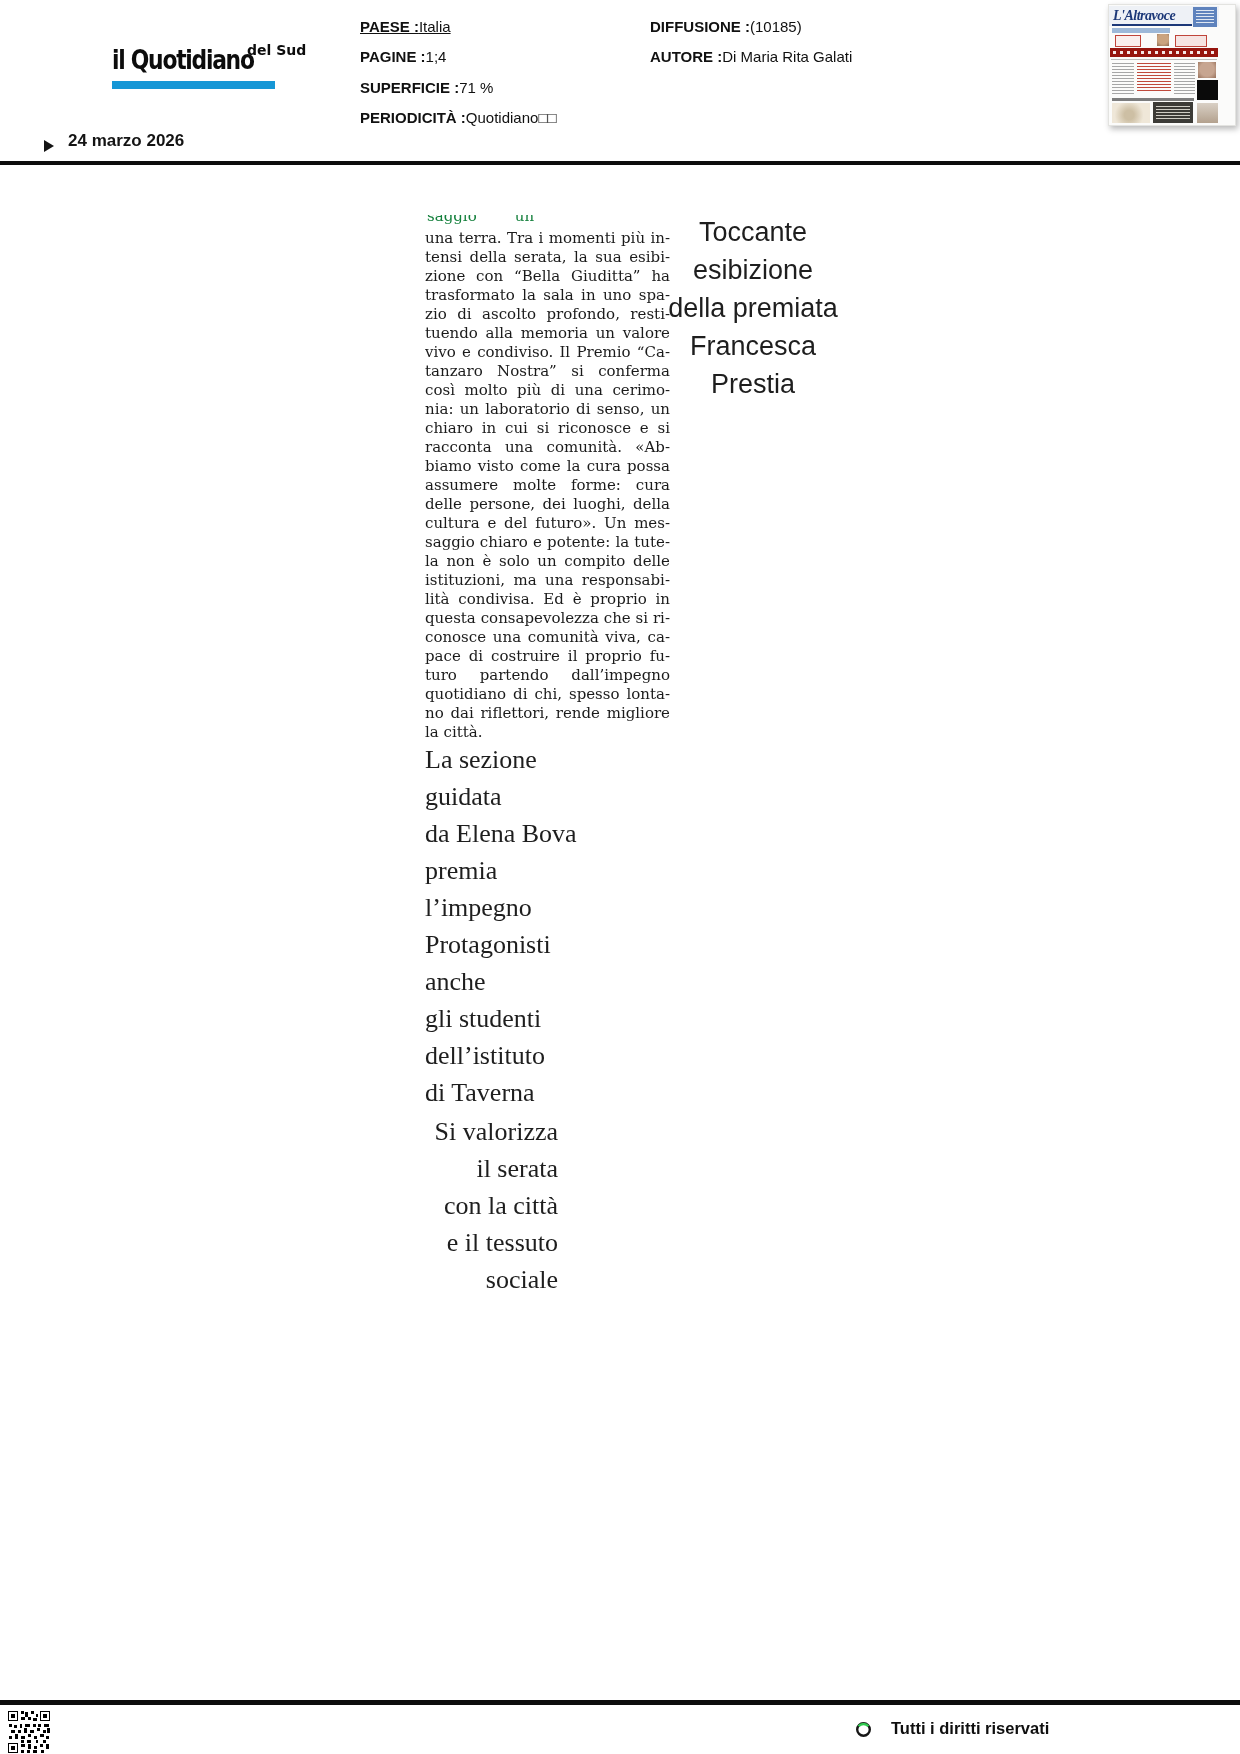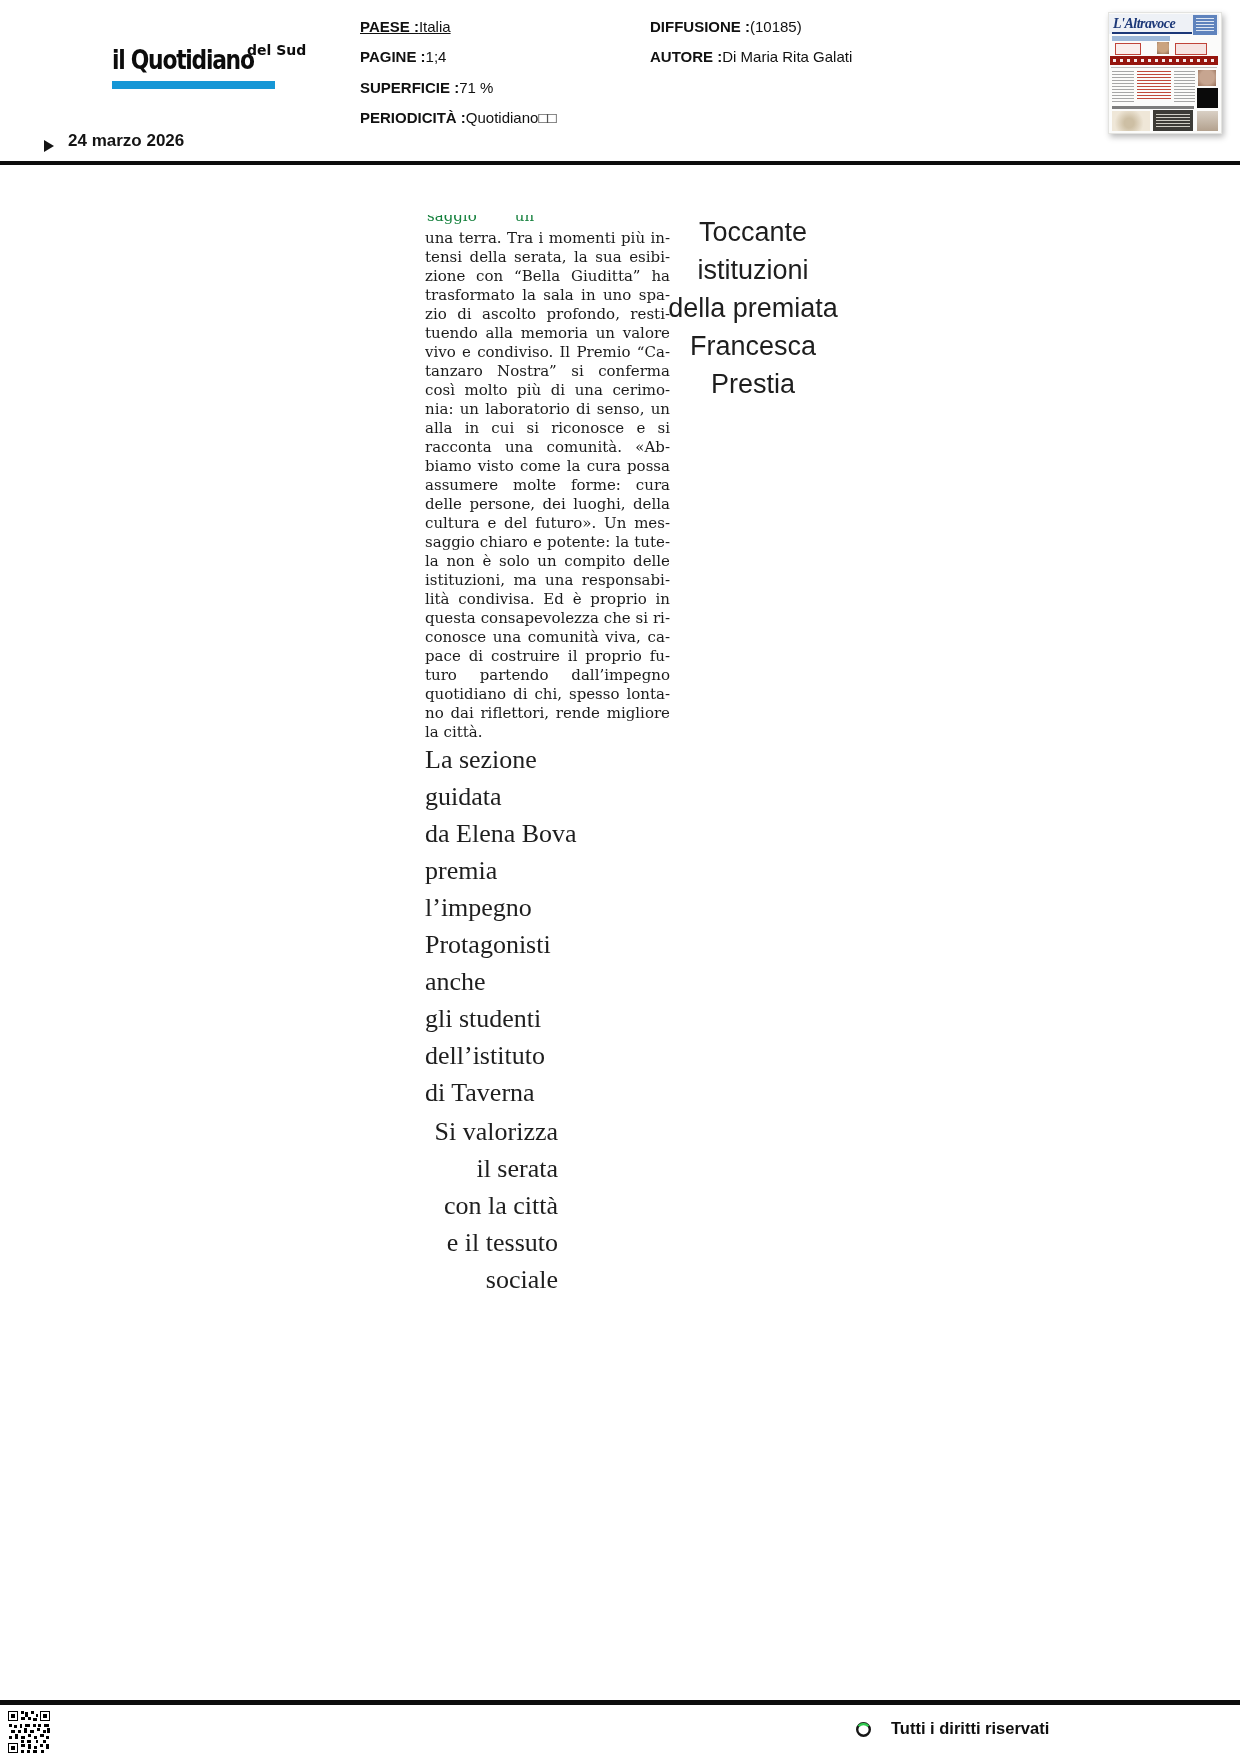--- a/index.html
+++ b/index.html
@@ -35,23 +35,24 @@
     position:absolute; left:44px; top:140px; width:0; height:0;
     border-left:10px solid #141414; border-top:6px solid transparent; border-bottom:6px solid transparent;
   }
   .date-text { position:absolute; left:68px; top:131px; font-size:17px; font-weight:bold; color:#141414; }
 
   .rule-top { position:absolute; left:0; top:161px; width:1240px; height:4px; background:#0d0d0d; }
   .rule-bottom { position:absolute; left:0; top:1700px; width:1240px; height:5px; background:#0d0d0d; }
 
   
   .thumb {
-    position:absolute; left:1108px; top:12px; width:112px; height:120px;
+    position:absolute; left:1108px; top:4px; width:112px; height:120px;
     background:#fbfbfa; border:1px solid #e3e3e0;
     box-shadow:2px 3px 6px rgba(0,0,0,.28);
+    padding-left:14px;
   }
   .thumb * { position:absolute; }
   .th-masthead-band { left:0; top:1px; width:110px; height:20px; background:#eef1f6; }
   .th-masthead {
     left:4px; top:3px; font-family:"Liberation Serif", serif; font-style:italic; font-weight:bold;
     font-size:14px; color:#1c3878; letter-spacing:-0.5px; white-space:nowrap;
   }
   .th-masthead-line { left:3px; top:19px; width:80px; height:2px; background:#1c3878; }
   .th-promo { left:84px; top:2px; width:24px; height:20px; background:#5f83bd; }
   .th-promo i { left:3px; top:3px; width:18px; height:14px; background:repeating-linear-gradient(#dfe7f2 0 1px, transparent 1px 3px); display:block; }
@@ -162,42 +163,42 @@
   <div class="jline">una terra. Tra i momenti più in-</div>
   <div class="jline">tensi della serata, la sua esibi-</div>
   <div class="jline">zione con “Bella Giuditta” ha</div>
   <div class="jline">trasformato la sala in uno spa-</div>
   <div class="jline">zio di ascolto profondo, resti-</div>
   <div class="jline">tuendo alla memoria un valore</div>
   <div class="jline">vivo e condiviso. Il Premio “Ca-</div>
   <div class="jline">tanzaro Nostra” si conferma</div>
   <div class="jline">così molto più di una cerimo-</div>
   <div class="jline">nia: un laboratorio di senso, un</div>
-  <div class="jline">alla in cui si riconosce e si</div>
+  <div class="jline">chiaro in cui si riconosce e si</div>
   <div class="jline">racconta una comunità. «Ab-</div>
   <div class="jline">biamo visto come la cura possa</div>
   <div class="jline">assumere molte forme: cura</div>
   <div class="jline">delle persone, dei luoghi, della</div>
   <div class="jline">cultura e del futuro». Un mes-</div>
   <div class="jline">saggio chiaro e potente: la tute-</div>
   <div class="jline">la non è solo un compito delle</div>
   <div class="jline">istituzioni, ma una responsabi-</div>
   <div class="jline">lità condivisa. Ed è proprio in</div>
   <div class="jline">questa consapevolezza che si ri-</div>
   <div class="jline">conosce una comunità viva, ca-</div>
   <div class="jline">pace di costruire il proprio fu-</div>
   <div class="jline">turo partendo dall’impegno</div>
   <div class="jline">quotidiano di chi, spesso lonta-</div>
   <div class="jline">no dai riflettori, rende migliore</div>
   <div class="jline last">la città.</div>
 </div>
 
 <div class="quote-right">
   <div>Toccante</div>
-  <div>istituzioni</div>
+  <div>esibizione</div>
   <div>della premiata</div>
   <div>Francesca</div>
   <div>Prestia</div>
 </div>
 
 <div class="quote-left-a">
   <div>La sezione</div>
   <div>guidata</div>
   <div>da Elena Bova</div>
   <div>premia</div>

